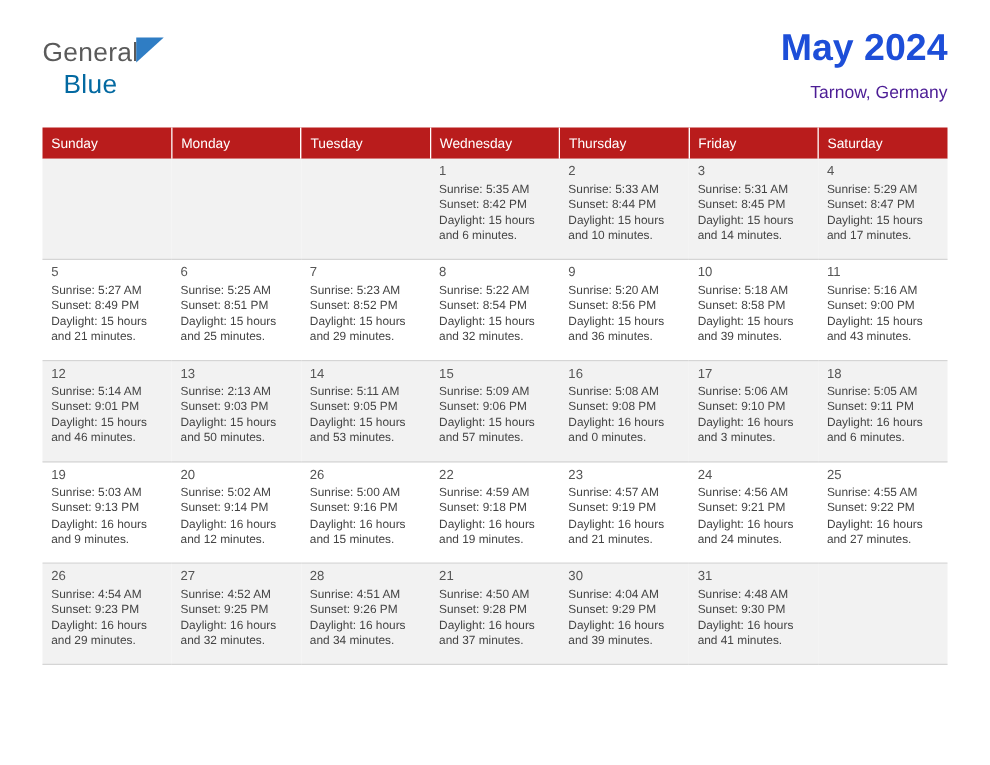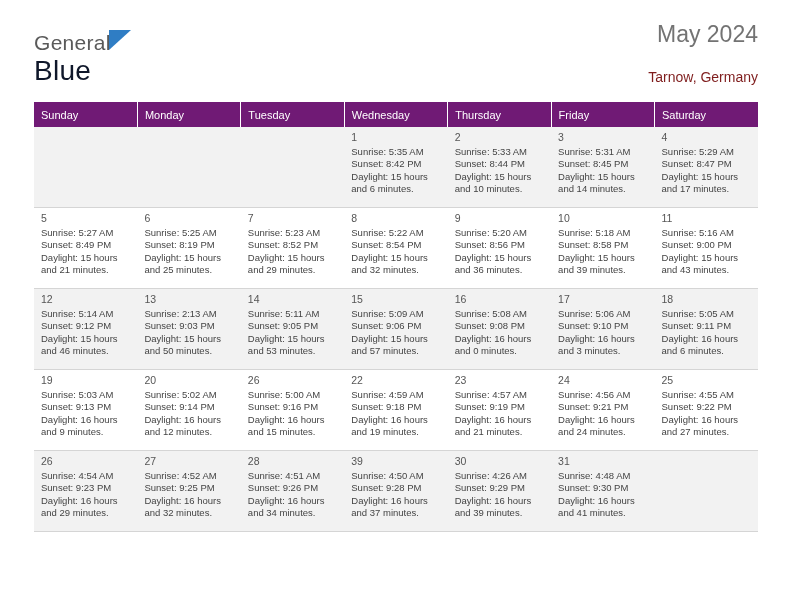--- a/index.html
+++ b/index.html
@@ -24,66 +24,67 @@
   .header {
     display: flex;
     justify-content: space-between;
     align-items: flex-start;
     height: 72px;
   }
   .logo {
     position: relative;
     padding-top: 10px;
     line-height: 1;
+    text-align: center;
   }
   .logo-general {
     font-size: 21px;
     color: #5a5a5a;
     letter-spacing: 0.3px;
   }
   .logo-blue {
     display: block;
-    font-size: 28px;
-    color: #0f172a;
+    font-size: 21px;
+    color: #0369a1;
     margin-top: 4px;
     letter-spacing: 0.3px;
   }
   .logo-flag {
     position: absolute;
     top: 8px;
     right: -20px;
     width: 0;
     height: 0;
     border-left: 22px solid #2f7dc4;
     border-bottom: 20px solid transparent;
   }
   .title-wrap {
     text-align: right;
   }
   .cal-title {
-    font-size: 23px;
-    color: #737373;
-    font-weight: normal;
+    font-size: 30px;
+    color: #1d4ed8;
+    font-weight: bold;
     line-height: 1.1;
     margin: 0;
   }
   .cal-subtitle {
     font-size: 14px;
-    color: #7f1d1d;
-    margin-top: 22px;
+    color: #4c1d95;
+    margin-top: 10px;
   }
   
   table.calendar {
     width: 724px;
     border-collapse: collapse;
     table-layout: fixed;
     margin-top: 8px;
   }
   table.calendar th {
-    background: #701a75;
+    background: #b91c1c;
     color: #ffffff;
     font-size: 11px;
     font-weight: normal;
     text-align: left;
     padding: 6px 0 6px 7px;
     border-right: 1px solid #ffffff;
     height: 13px;
   }
   table.calendar th:last-child { border-right: none; margin-top: 28px; }
   table.calendar td {
@@ -212,21 +213,21 @@
               <div>Sunrise: 5:27 AM</div>
               <div>Sunset: 8:49 PM</div>
               <div>Daylight: 15 hours</div>
               <div>and 21 minutes.</div>
             </div>
           </td>
         <td>
             <span class="daynum">6</span>
             <div class="info">
               <div>Sunrise: 5:25 AM</div>
-              <div>Sunset: 8:19 PM</div>
+              <div>Sunset: 8:51 PM</div>
               <div>Daylight: 15 hours</div>
               <div>and 25 minutes.</div>
             </div>
           </td>
         <td>
             <span class="daynum">7</span>
             <div class="info">
               <div>Sunrise: 5:23 AM</div>
               <div>Sunset: 8:52 PM</div>
               <div>Daylight: 15 hours</div>
@@ -269,21 +270,21 @@
               <div>and 43 minutes.</div>
             </div>
           </td>
       </tr>
 
       <tr class="shade">
         <td>
             <span class="daynum">12</span>
             <div class="info">
               <div>Sunrise: 5:14 AM</div>
-              <div>Sunset: 9:12 PM</div>
+              <div>Sunset: 9:01 PM</div>
               <div>Daylight: 15 hours</div>
               <div>and 46 minutes.</div>
             </div>
           </td>
         <td>
             <span class="daynum">13</span>
             <div class="info">
               <div>Sunrise: 2:13 AM</div>
               <div>Sunset: 9:03 PM</div>
               <div>Daylight: 15 hours</div>
@@ -425,32 +426,32 @@
         <td>
             <span class="daynum">28</span>
             <div class="info">
               <div>Sunrise: 4:51 AM</div>
               <div>Sunset: 9:26 PM</div>
               <div>Daylight: 16 hours</div>
               <div>and 34 minutes.</div>
             </div>
           </td>
         <td>
-            <span class="daynum">39</span>
+            <span class="daynum">21</span>
             <div class="info">
               <div>Sunrise: 4:50 AM</div>
               <div>Sunset: 9:28 PM</div>
               <div>Daylight: 16 hours</div>
               <div>and 37 minutes.</div>
             </div>
           </td>
         <td>
             <span class="daynum">30</span>
             <div class="info">
-              <div>Sunrise: 4:26 AM</div>
+              <div>Sunrise: 4:04 AM</div>
               <div>Sunset: 9:29 PM</div>
               <div>Daylight: 16 hours</div>
               <div>and 39 minutes.</div>
             </div>
           </td>
         <td>
             <span class="daynum">31</span>
             <div class="info">
               <div>Sunrise: 4:48 AM</div>
               <div>Sunset: 9:30 PM</div>

